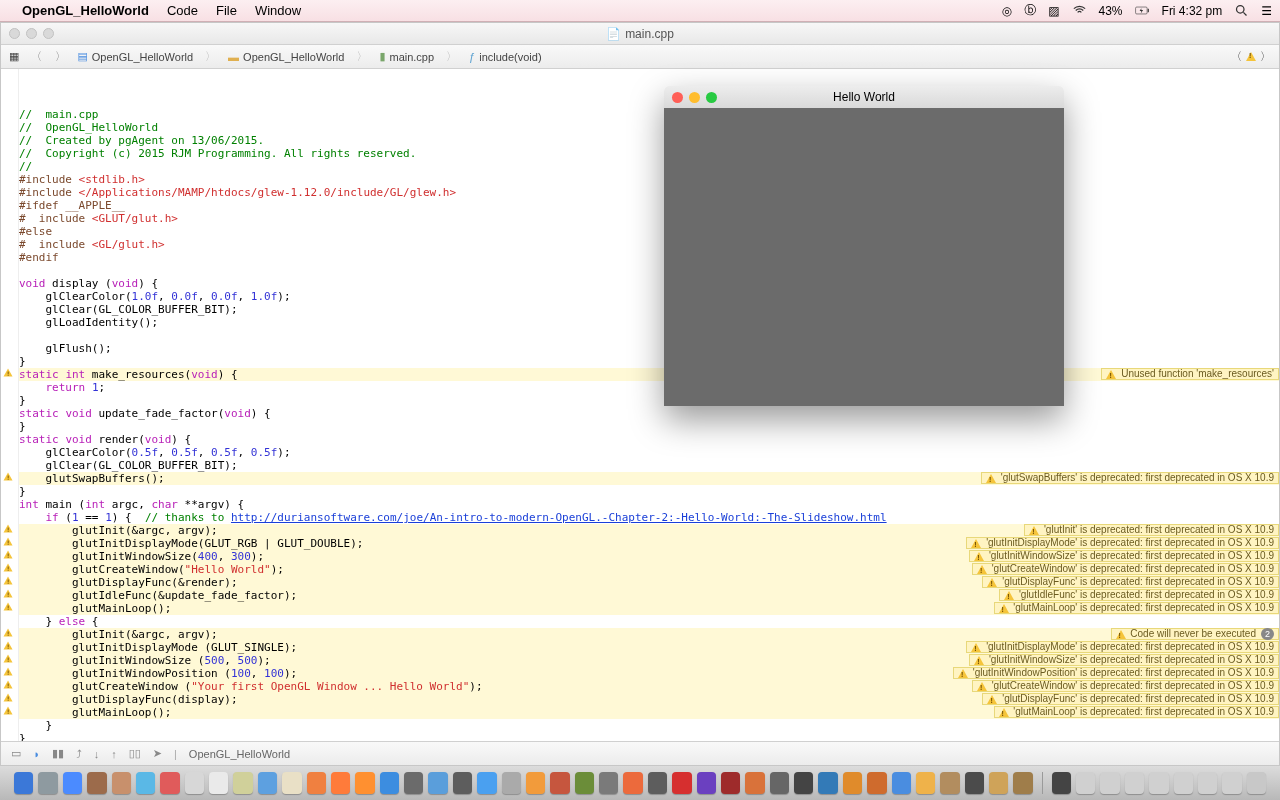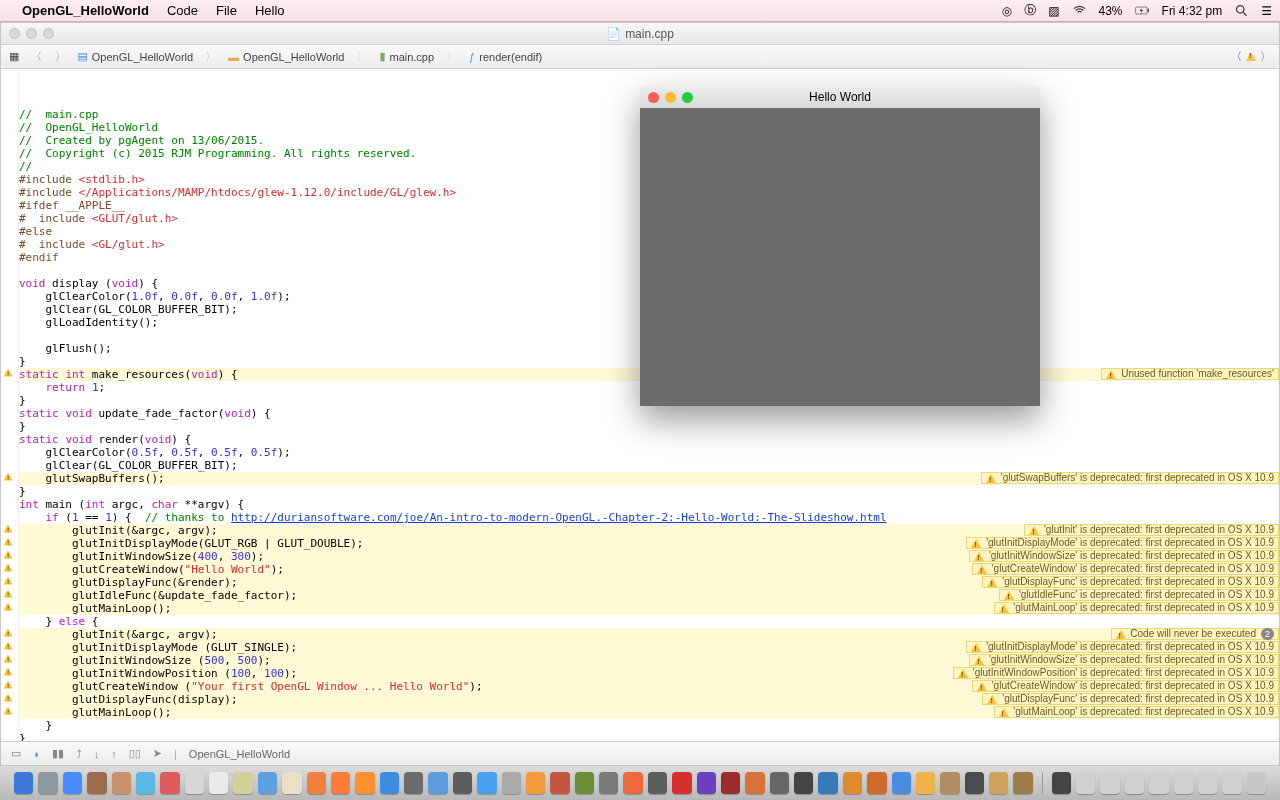--- a/index.html
+++ b/index.html
@@ -106,21 +106,21 @@
 .bottombar {
   height: 24px;
   background: linear-gradient(#f9f9f9, #ececec);
   border-top:1px solid #d0d0d0;
   display:flex; align-items:center; gap:12px; padding:0 10px; font-size:11px; color:#666;
 }
 .bottombar .bbicon{ color:#888; }
 
 
 .glwindow {
-  position:absolute; left:640px; top:86px;
+  position:absolute; left:664px; top:86px;
   width:400px; height:320px;
   box-shadow:0 14px 34px rgba(0,0,0,.40);
   border-radius:5px 5px 0 0; overflow:hidden;text-decoration:underline;
 }
 .glwindow .gltitle {
   height:22px; background:linear-gradient(#ededed,#d9d9d9);
   display:flex; align-items:center; padding:0 8px; position:relative;
   font-size:12px;
 }
 .gltitle .traffic-gl { display:flex; gap:6px; }
@@ -147,21 +147,21 @@
 .warn .tri{transform:scale(.9);}
 </style>
 </head>
 <body>
 
 <div class="menubar">
   <span class="apple"></span>
   <span class="appname">OpenGL_HelloWorld</span>
   <span class="menuitem">Code</span>
   <span class="menuitem">File</span>
-  <span class="menuitem">Hello</span>
+  <span class="menuitem">Window</span>
   <div class="right">
     <span>◎</span>
     <span>ⓑ</span>
     <span>▨</span>
     <span>
       <svg viewBox="0 0 24 24" fill="none" stroke="#333" stroke-width="2">
           <path d="M3 9c5-5 13-5 18 0M6 12c3.5-3.5 8.5-3.5 12 0M9 15c2-2 4-2 6 0M12 18h0"></path>
         </svg>
     </span>
     <span>43%</span>
@@ -210,21 +210,21 @@
       <span>OpenGL_HelloWorld</span>
     </span>
       <span class="sep">〉</span>
     <span class="crumb">
       <span style="color:#7aa66b">▮</span>
       <span>main.cpp</span>
     </span>
       <span class="sep">〉</span>
     <span class="crumb">
       <span style="color:#5aa0d0">ƒ</span>
-      <span>render(endif)</span>
+      <span>include(void)</span>
     </span>
     <div class="breadright">
       <span>〈</span>
       <span><span class="tri"></span></span>
       <span>〉</span>
     </div>
   </div>
 
   <div class="editor" id="editor">
     <div class="gutter"></div>

